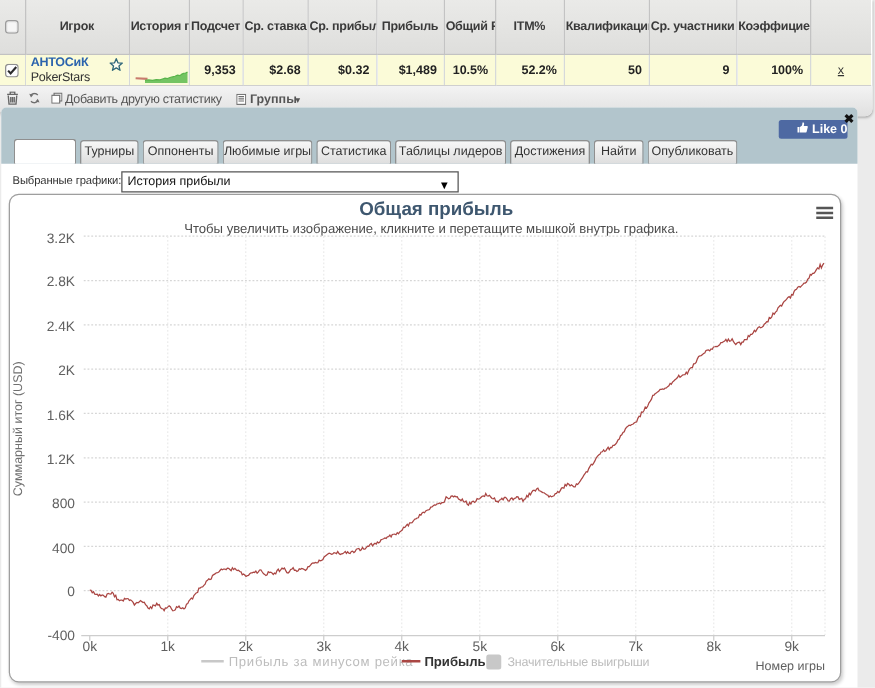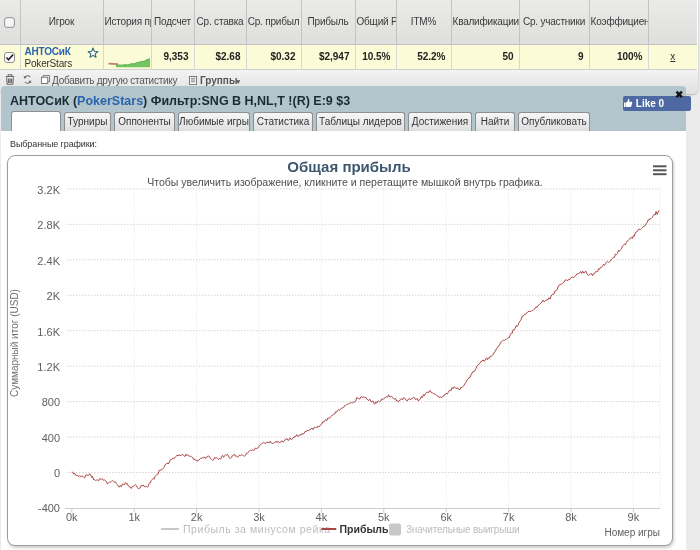--- a/index.html
+++ b/index.html
@@ -3,39 +3,39 @@
 <meta charset="utf-8">
 <style>
 * { box-sizing: border-box; margin:0; padding:0; }
 html,body { width:700px; height:550px; overflow:hidden; background:#ebebeb;
   font-family:"Liberation Sans", sans-serif; }
 .tblwrap { position:absolute; left:0; top:0; width:698px; background:#fff;
   border-radius:0 0 6px 6px; box-shadow:0 1px 2px rgba(0,0,0,.25); }
 table.grid { border-collapse:collapse; width:697px; table-layout:fixed; }
 table.grid th { height:22px; background:linear-gradient(#eaeae8,#dededc);
   border-right:1px solid #c3c3c3; border-bottom:1px solid #c2c2c2;
-  font-size:10px; font-weight:normal; color:#3a3a3a; text-align:center; letter-spacing:-0.2px;
+  font-size:10px; font-weight:bold; color:#3a3a3a; text-align:center; letter-spacing:-0.2px;
   overflow:hidden; white-space:nowrap; padding:16px 1px; }
 table.grid th:last-child { border-right:none; }
 table.grid td { height:23px; background:#fbfbd8; border-right:1px solid #d6d9d9;
   border-bottom:1px solid #cfcfcf; font-size:10px; font-weight:bold; color:#222;
   text-align:right; padding:6px 5px; overflow:hidden; white-space:nowrap; }
 table.grid td:last-child { border-right:none; }
 .toolbar { height:24px; background:linear-gradient(#f3f3f3,#e0e0e0);
   border-radius:0 0 6px 6px; position:relative; color:#555; font-size:11px; }
 .mainwrap { position:absolute; left:1px; top:86px; width:685px; height:464px;
   background:#fff; border-radius:4px 4px 0 0; }
 .bluebar { position:relative; height:45px; border-radius:4px 4px 0 0;
   background:#b2c5cc; }
 .bluebar .title { position:absolute; left:9px; top:8px; font-size:12.5px;
   font-weight:bold; color:#1c2b33; }
 .bluebar .title .blue { color:#2b64ad; }
-.likebtn { position:absolute; left:622px; top:10px; width:68px; height:15px;
+.likebtn { position:absolute; left:622px; top:10px; width:55px; height:15px;
   background:#4e69a2; border-radius:2px; color:#fff; font-size:10px;
-  font-weight:bold; line-height:15px; text-align:left; }
+  font-weight:bold; line-height:15px; text-align:right; }
 .closex { position:absolute; left:674px; top:3px; font-size:10px; font-weight:bold;
   color:#111; }
 .tabs { position:absolute; left:10px; bottom:0; height:20px; white-space:nowrap; }
 .tab { display:inline-block; vertical-align:bottom; height:19px; line-height:18px;
   margin-right:3px; font-size:10px; color:#333; text-align:center;
   border:1px solid #8f8f8f; border-bottom:none; border-radius:3px 3px 0 0;
   background:linear-gradient(#f7f7f7,#dedede); overflow:hidden; white-space:nowrap; }
 .tab.active { background:#fff; height:20px; line-height:19px;padding-left:48px; }
 .selrow { position:relative; height:24px; }
 .selrow label { position:absolute; left:9px; top:8px; font-size:9px; color:#333; letter-spacing:-0.1px; }
@@ -102,21 +102,21 @@
 <td style="padding:0; vertical-align:bottom;">
             <svg width="47" height="22" viewBox="0 0 47 22" style="display:block">
   <path d="M4.5 16.6 L14 17.1" stroke="#c97b6d" stroke-width="1.8" fill="none"></path>
   <path d="M12 18.3 L15 18 L18 18.2 L21 17.7 L24 17.9 L26 17.2 L28 16.6 L30 16.9 L32 16 L34 15.5 L36 15 L38 14.2 L40 14.5 L41.5 13.3 L43 12.6 L44.5 12.4 L46 11.6 L46 20.3 L12 20.3 Z" fill="#74c463" stroke="none"></path>
   <path d="M12 18.3 L15 18 L18 18.2 L21 17.7 L24 17.9 L26 17.2 L28 16.6 L30 16.9 L32 16 L34 15.5 L36 15 L38 14.2 L40 14.5 L41.5 13.3 L43 12.6 L44.5 12.4 L46 11.6" stroke="#58b44a" stroke-width="1" fill="none"></path>
 </svg>
           </td>
 <td>9,353</td>
           <td>$2.68</td>
           <td>$0.32</td>
-          <td>$2,947</td>
+          <td>$1,489</td>
           <td>10.5%</td>
 <td>52.2%</td>
           <td>50</td>
           <td>9</td>
           <td>100%</td>
 <td style="text-align:center"><span style="text-decoration:underline; font-weight:normal; color:#333">x</span></td>
 </tr>
 </tbody>
     </table>
 <div class="toolbar">
@@ -138,31 +138,31 @@
     <rect x="0.5" y="0.5" width="8" height="9" fill="#fff" stroke="#6e6e6e"></rect>
     <path d="M2 2.5 H7 M2 4.5 H7 M2 6.5 H7" stroke="#6e6e6e"></path>
   </svg>
   <span style="position:absolute; left:200px; top:5px; font-size:10px;font-weight:bold;">Группы</span>
   <span style="position:absolute; left:235px; top:8px; font-size:6.5px;">▼</span>
 </div>
 </div>
 
 <div class="mainwrap">
   <div class="bluebar">
-    <div class="title">АНТОСиК (<span class="blue">PokerStars</span>) Фильтр:SNG В H,NL,T !(R) E:9 $3</div>
     <div class="likebtn"><svg width="10" height="10" viewBox="0 0 10 10" style="vertical-align:-1px">
           <path d="M1 4.5 H2.6 V9 H1 Z M3 9 V4.6 L4.6 3.4 L5 1.2 Q5.2 0.6 5.8 0.9 Q6.5 1.3 6.3 2.4 L6 3.8 H8.6 Q9.4 3.9 9.2 4.7 L8.3 8.3 Q8.1 9 7.3 9 Z" fill="#fff"></path>
         </svg> Like 0</div>
     <div class="closex">✖</div>
     <div class="tabs">
       <span class="tab active" style="width:50px">Графики</span><span class="tab" style="width:47px">Турниры</span><span class="tab" style="width:61px">Оппоненты</span><span class="tab" style="width:72px">Любимые игры</span><span class="tab" style="width:60px">Статистика</span><span class="tab" style="width:89px">Таблицы лидеров</span><span class="tab" style="width:64px">Достижения</span><span class="tab" style="width:40px">Найти</span><span class="tab" style="width:72px">Опубликовать</span>
     </div>
   </div>
   <div class="selrow">
     <label>Выбранные графики:</label>
+    <div class="selbox" style="top:6px;">История прибыли<span class="arr">▼</span></div>
   </div>
 </div>
 
 <div class="panel">
 <svg width="664" height="389" viewBox="0 0 664 389" style="position:absolute; left:0; top:0;">
 
   <text x="341" y="16" text-anchor="middle" font-size="15" font-weight="bold" fill="#3e576f">Общая прибыль</text>
   <text x="337" y="30" text-anchor="middle" font-size="10.5" fill="#4d4d4d">Чтобы увеличить изображение, кликните и перетащите мышкой внутрь графика.</text>
 
   <g stroke="#565656" stroke-width="2">

